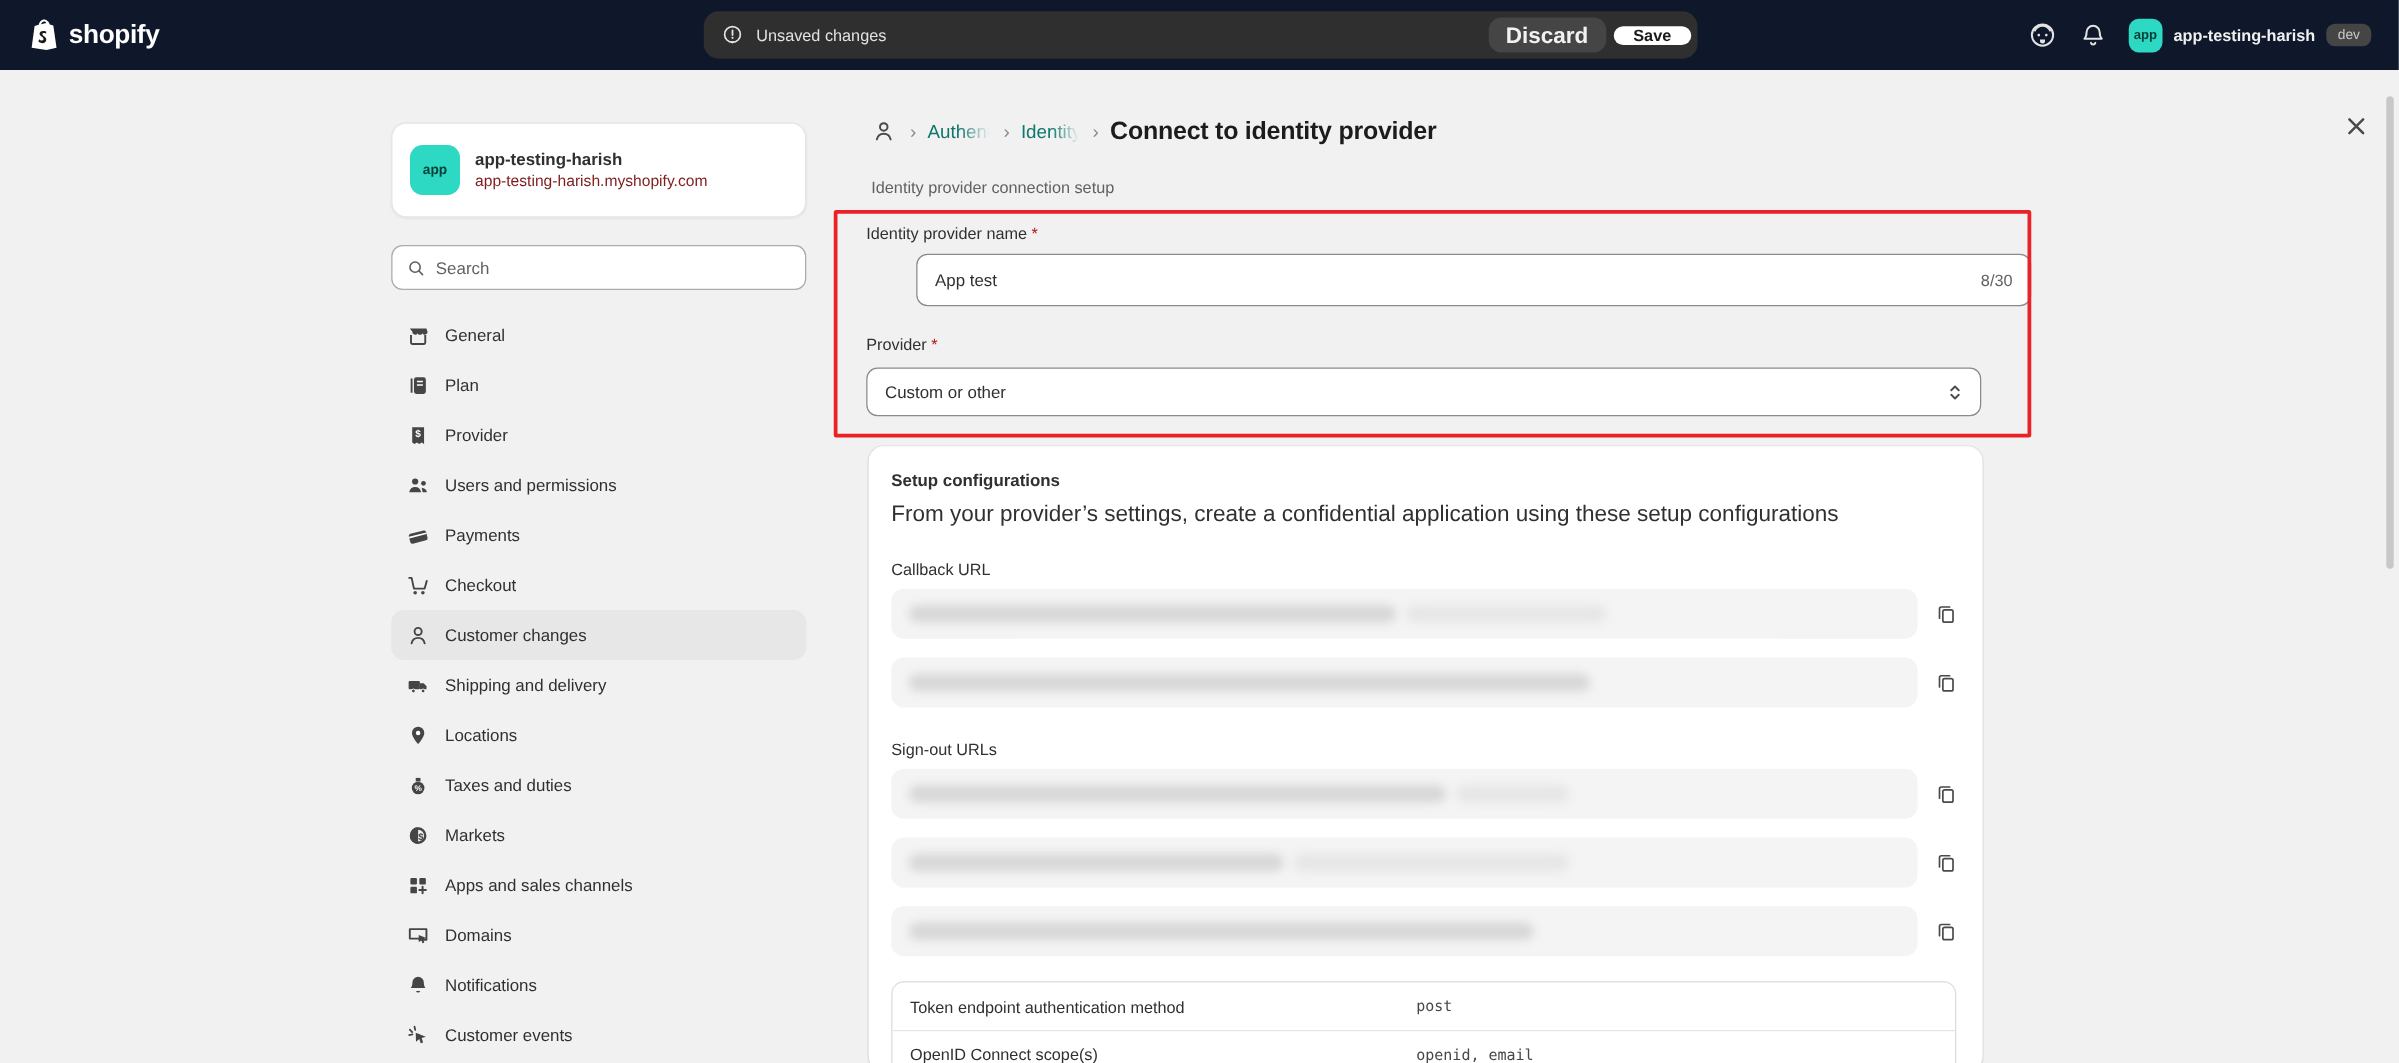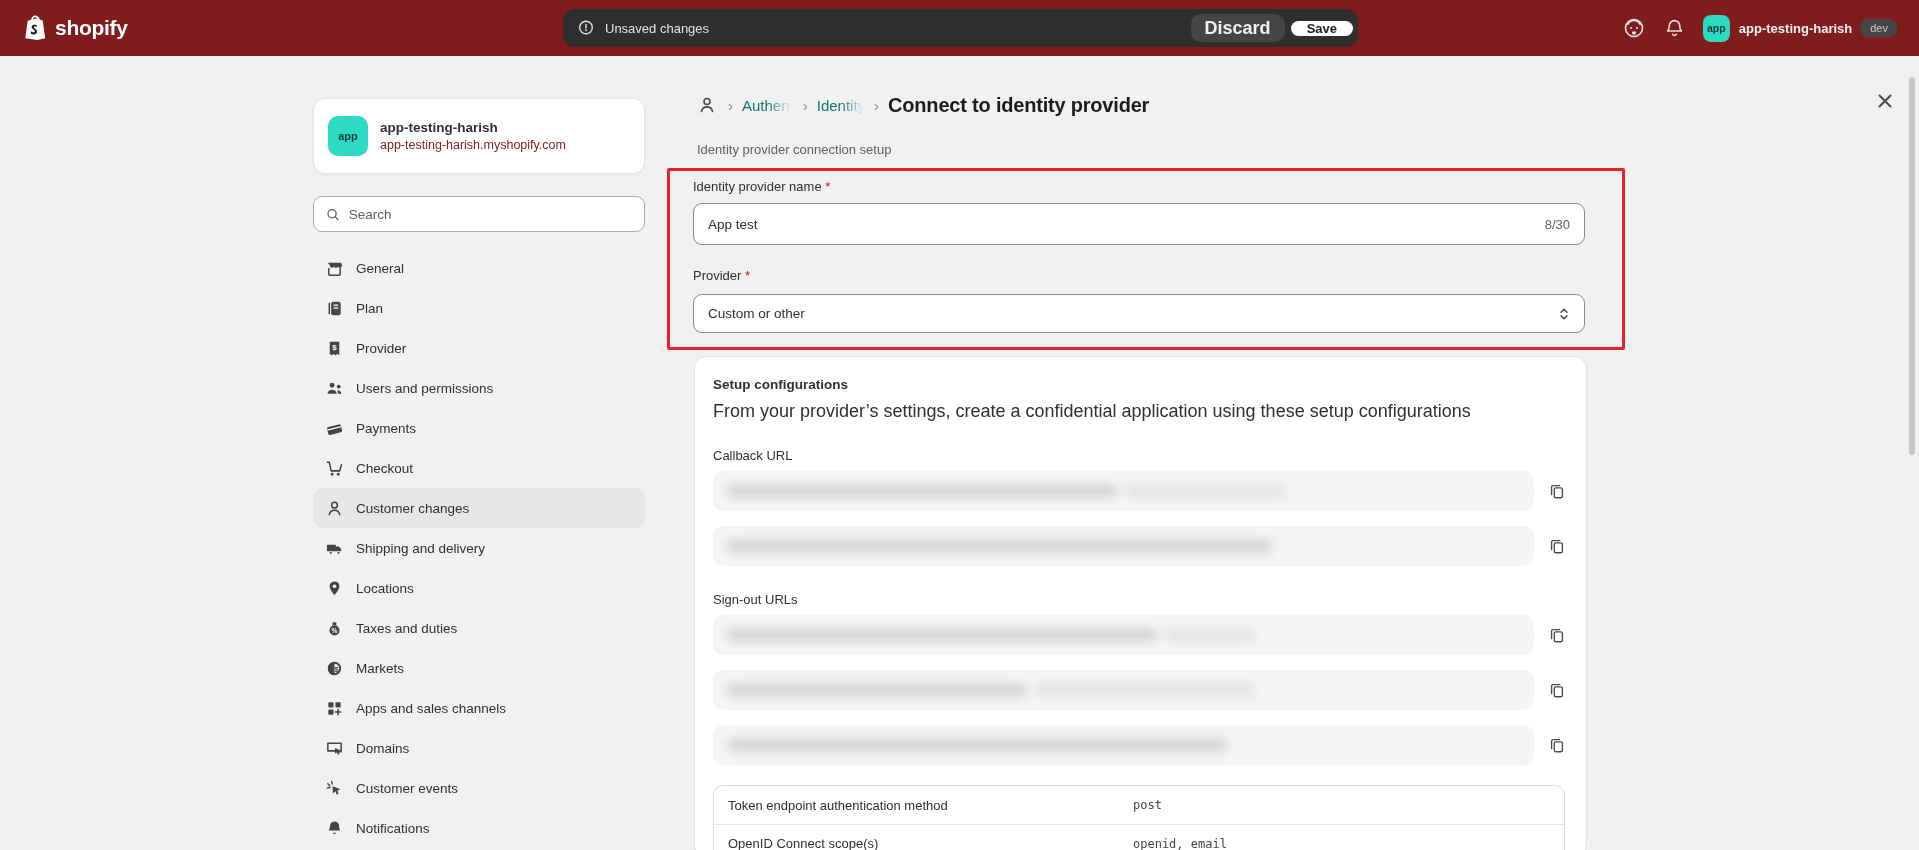--- a/index.html
+++ b/index.html
@@ -1,20 +1,20 @@
 <!DOCTYPE html>
 <html><head>
 <meta charset="utf-8">
 <style>
   * { margin:0; padding:0; box-sizing:border-box; }
   html,body { width:1919px; height:850px; overflow:hidden; background:#f1f1f1;
     font-family:"Liberation Sans", sans-serif; color:#303030; }
 
   
-  .topbar { position:absolute; left:0; top:0; width:1919px; height:56px; background:#7f1d1d;padding-left:12px; }
+  .topbar { position:absolute; left:0; top:0; width:1919px; height:56px; background:#0f172a;padding-left:12px; }
   .logo { position:absolute; left:22px; top:0; height:56px; display:flex; align-items:center; gap:7px; }
   .logo-text { color:#fff; font-size:21px; font-weight:700; letter-spacing:-0.3px; }
   .statuspill { position:absolute; left:563px; top:9px; width:795px; height:38px; background:#2f2f2f;
     border-radius:12px; display:flex; align-items:center; padding:0 5px 0 14px; }
   .statuspill .label { margin-left:10px; font-size:13px; color:#e3e3e3; }
   .statuspill .spacer { flex:1; }
   .btn-discard { height:28px; padding:0 14px; border-radius:10px; background:#454545; color:#f1f1f1;
     font-size:18px; font-weight:600; display:flex; align-items:center; cursor:pointer; }
   .btn-save { height:15px; padding:0 16px; border-radius:10px; background:#ffffff; color:#1a1a1a;
     font-size:13px; font-weight:600; display:flex; align-items:center; margin-left:6px; cursor:pointer; }
@@ -258,31 +258,31 @@
   </div>
   <div class="nav-item">
     <svg width="19" height="19" viewBox="0 0 20 20">
         <path d="M3 4.5h14v9h-5.5l-1-1H3z" fill="none" stroke="#454545" stroke-width="1.6" stroke-linejoin="round"></path>
         <path d="M10.5 9.5l6.5 2.6-2.7 1 .9 2.9-1.6.5-.9-2.9-2.2 1.9z" fill="#454545"></path>
       </svg>
     <span>Domains</span>
   </div>
   <div class="nav-item">
     <svg width="19" height="19" viewBox="0 0 20 20">
+        <path d="M10 2.5a4.8 4.8 0 014.8 4.8c0 3.3 1.5 4.7 1.5 4.7H3.7s1.5-1.4 1.5-4.7A4.8 4.8 0 0110 2.5z" fill="#454545"></path>
+        <path d="M8.2 14.5a1.9 1.9 0 003.6 0z" fill="#454545"></path>
+      </svg>
+    <span>Notifications</span>
+  </div>
+  <div class="nav-item">
+    <svg width="19" height="19" viewBox="0 0 20 20">
         <path d="M8 7.5l8.5 3.4-3.5 1.2 1.2 3.6-2 .7-1.2-3.6-2.8 2.4z" fill="#454545"></path>
         <path d="M3 5l2 2M7 2.5l.5 2.7M2.5 9.5l2.7-.5" stroke="#454545" stroke-width="1.5" stroke-linecap="round"></path>
       </svg>
     <span>Customer events</span>
-  </div>
-  <div class="nav-item">
-    <svg width="19" height="19" viewBox="0 0 20 20">
-        <path d="M10 2.5a4.8 4.8 0 014.8 4.8c0 3.3 1.5 4.7 1.5 4.7H3.7s1.5-1.4 1.5-4.7A4.8 4.8 0 0110 2.5z" fill="#454545"></path>
-        <path d="M8.2 14.5a1.9 1.9 0 003.6 0z" fill="#454545"></path>
-      </svg>
-    <span>Notifications</span>
   </div>
 </div>
 
 <div class="breadcrumb">
   <svg width="20" height="20" viewBox="0 0 20 20" style="margin-right:2px;">
     <circle cx="10" cy="6.5" r="3" fill="none" stroke="#4a4a4a" stroke-width="1.6"></circle>
     <path d="M4.5 16.5c.6-3 2.7-4.6 5.5-4.6s4.9 1.6 5.5 4.6" fill="none" stroke="#4a4a4a" stroke-width="1.6" stroke-linecap="round"></path>
   </svg>
   <span class="crumb-sep">›</span>
   <span class="crumb">Authent</span>
@@ -291,21 +291,21 @@
   <span class="crumb-sep">›</span>
   <span class="page-title">Connect to identity provider</span>
 </div>
 <div class="page-subtitle">Identity provider connection setup</div>
 
 <div class="annotation-box"></div>
 
 <div class="field-label" style="left:693px; top:179px;">
   <span>Identity provider name</span> <span class="req">*</span>
 </div>
-<div class="textbox" style="top:203px;">
+<div class="textbox" style="top:203px;margin-left:40px;">
   <span>App test</span>
   <span class="counter">8/30</span>
 </div>
 
 <div class="field-label" style="left:693px; top:268px;">
   <span>Provider</span> <span class="req">*</span>
 </div>
 <div class="selectbox">
   <span>Custom or other</span>
   <span class="spacer"></span>

